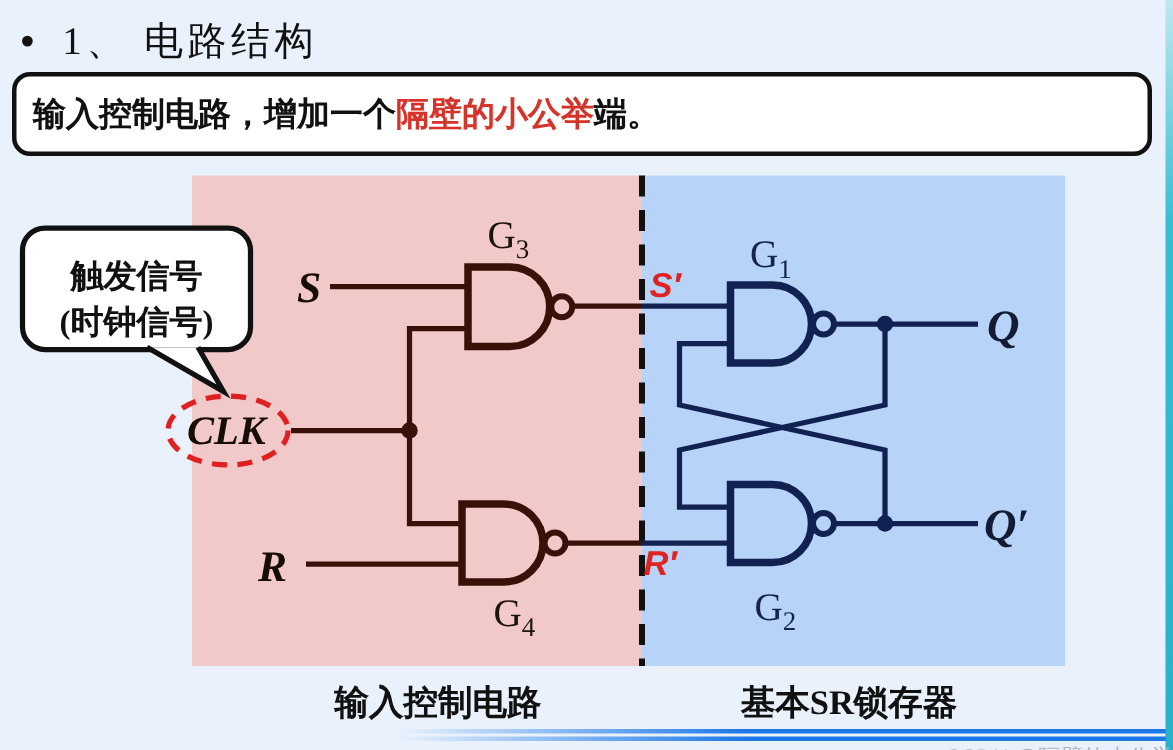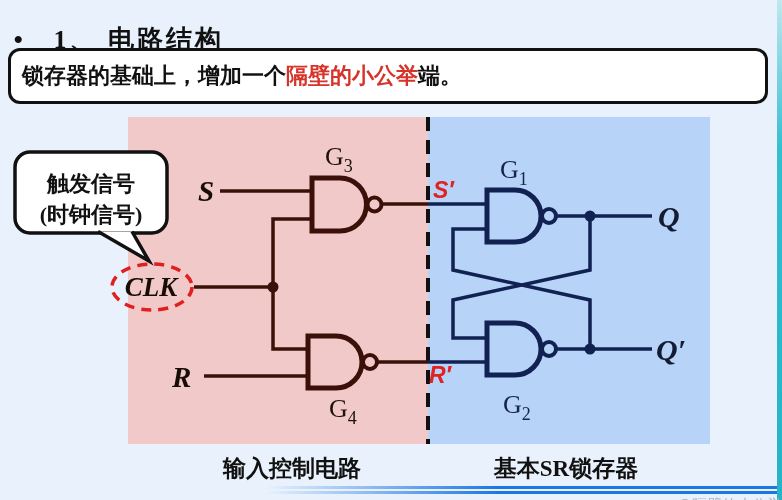--- a/index.html
+++ b/index.html
@@ -4,21 +4,21 @@
 <style>
   html,body { margin:0; padding:0; }
   .slide {
     position:relative; width:782px; height:500px; overflow:hidden;
     background:#e9f2fc;
     font-family:"Liberation Serif", serif;
   }
   
   .title-row { position:absolute; left:13px; top:6px; display:flex; align-items:center; }
   .bullet { font-size:30px; color:#111; line-height:30px; margin-right:14px; }
-  .page-title { margin:16px; font-size:26px; font-weight:bold; color:#111; letter-spacing:3px; }
+  .page-title { margin:4px; font-size:26px; font-weight:normal; color:#111; letter-spacing:3px; }
   
   .info-box {
     position:absolute; left:8px; top:48px; width:760px; height:56px; box-sizing:border-box;
     background:#ffffff; border:3px solid #111; border-radius:12px;
     font-size:22px; font-weight:bold; color:#111; line-height:50px; padding-left:11px;
     white-space:nowrap;
   }
   .info-box .red { color:#d6342a; }
   
   svg.circuit { position:absolute; left:0; top:0; }
@@ -57,21 +57,21 @@
 </head>
 <body>
 
 <div class="slide">
 
   <div class="title-row">
     <span class="bullet">•</span>
     <h1 class="page-title">1、 电路结构</h1>
   </div>
 
-  <div class="info-box"><span>锁存器的基础上，增加一个</span><span class="red">隔壁的小公举</span><span>端。</span></div>
+  <div class="info-box"><span>输入控制电路，增加一个</span><span class="red">隔壁的小公举</span><span>端。</span></div>
 
   <svg class="circuit" width="782" height="500" viewBox="0 0 782 500">
 
     <rect x="128" y="117" width="300" height="327" fill="#f2c9c9"></rect>
     <rect x="428" y="117" width="282" height="327" fill="#b7d3f8"></rect>
     <line x1="428" y1="117" x2="428" y2="444" class="divider"></line>
 
     <path d="M220 191 H312" class="wire-p"></path>
     <path d="M204 376 H308" class="wire-p"></path>
     <path d="M194 287 H273" class="wire-p"></path>

